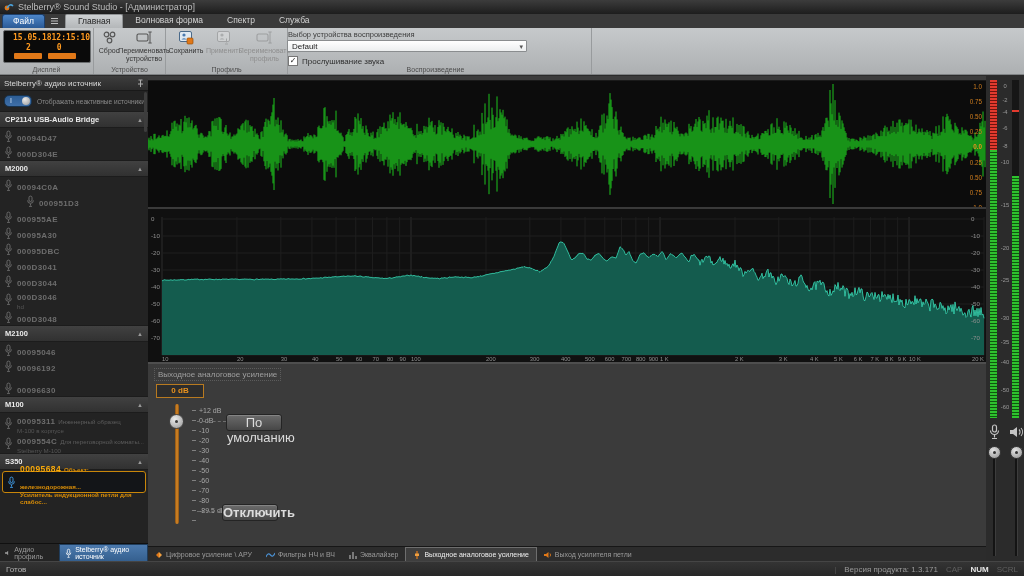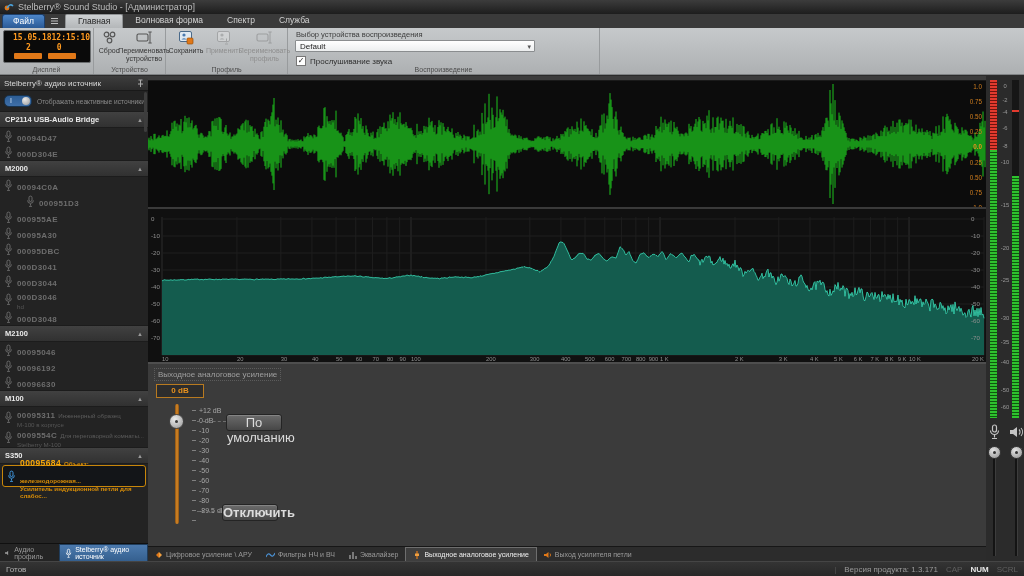--- a/index.html
+++ b/index.html
@@ -201,21 +201,21 @@
       <div class="rbtn disabled" style="left:76px;width:45px;">
         <svg class="ric" width="17" height="15" viewBox="0 0 17 15" opacity=".4">
           <rect x="1" y="4" width="11" height="7" rx="1.5" fill="none" stroke="#666" stroke-width="1.1"></rect>
           <path d="M14 2v11M12.3 2h3.4M12.3 13h3.4" stroke="#666" stroke-width="1"></path>
         </svg>
         <span>Переименовать профиль</span>
       </div>
       <div class="rcaption">Профиль</div>
     </div>
 
-    <div class="rgroup" style="left:288px;width:312px;">
+    <div class="rgroup" style="left:280px;width:312px;">
       <div class="playlabel">Выбор устройства воспроизведения</div>
       <div class="dropdown">
         <span>Default</span>
         <span class="arr">▾</span>
       </div>
       <div class="checkrow">
         <span class="checkbox">✓</span>
         <span class="checklabel">Прослушивание звука</span>
       </div>
       <div class="rcaption">Воспроизведение</div>
@@ -372,21 +372,21 @@
         <div class="sb-item" style="height: 16px;">
           <span>
             <svg width="9" height="13" viewBox="0 0 10 14">
               <rect x="3.3" y="1" width="3.4" height="6" rx="1.7" fill="none" stroke="#6a6a6a" stroke-width="1.1"></rect>
               <path d="M1.8 5.8a3.2 3.2 0 0 0 6.4 0" fill="none" stroke="#6a6a6a" stroke-width="1.1"></path>
               <path d="M5 9.6v2M3.4 12.4h3.2" stroke="#6a6a6a" stroke-width="1.1"></path>
             </svg>
           </span>
           <div style="line-height: 1.05;"><span class="idt">00096192</span></div>
         </div>
-        <div class="sb-item" style="height: 16px;">
+        <div class="sb-item" style="height: 16px; margin-top: 6px;">
           <span>
             <svg width="9" height="13" viewBox="0 0 10 14">
               <rect x="3.3" y="1" width="3.4" height="6" rx="1.7" fill="none" stroke="#6a6a6a" stroke-width="1.1"></rect>
               <path d="M1.8 5.8a3.2 3.2 0 0 0 6.4 0" fill="none" stroke="#6a6a6a" stroke-width="1.1"></path>
               <path d="M5 9.6v2M3.4 12.4h3.2" stroke="#6a6a6a" stroke-width="1.1"></path>
             </svg>
           </span>
           <div style="line-height: 1.05;"><span class="idt">00096630</span></div>
         </div>
         <div class="sb-group">

